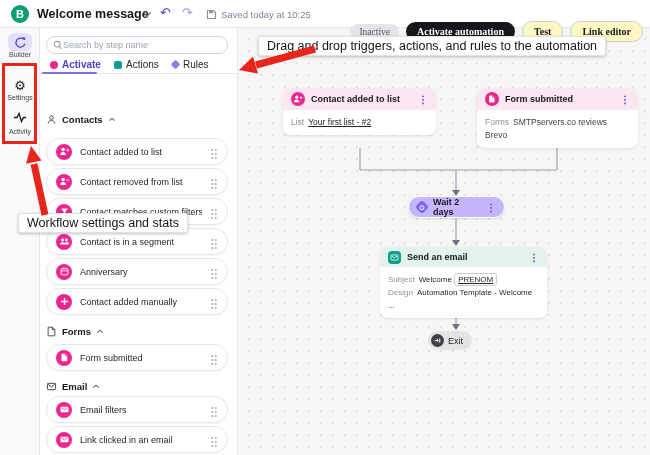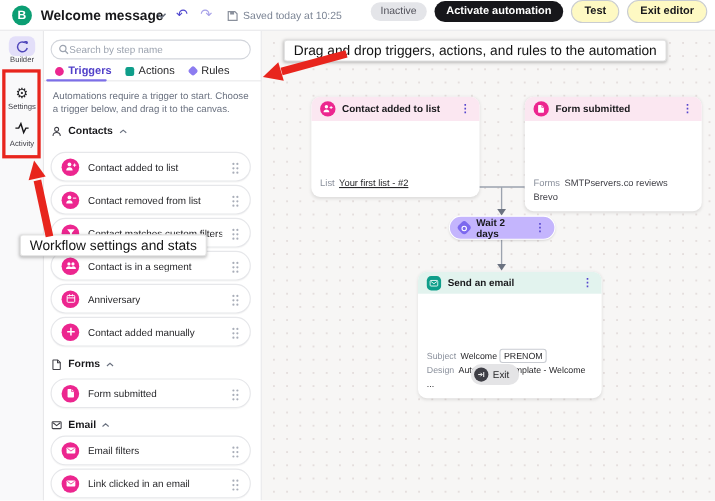--- a/index.html
+++ b/index.html
@@ -7,21 +7,21 @@
   .abs { position:absolute; }
   #page { position:relative; width:650px; height:455px; background:#fff; }
 
   
   #header { left:0; top:0; width:650px; height:28px; background:#fff; border-bottom:1px solid #E8E8EA; z-index:30; }
   .logo { left:11px; top:5px; width:18px; height:18px; border-radius:50%; color:#fff; font-weight:bold; font-size:11px; display:flex; align-items:center; justify-content:center; }
   .wf-title { left:37px; top:7px; font-size:12.5px; font-weight:bold; color:#18181B; }
   .undo { left:160px; top:5px; font-size:13px; color:#4F46CE; cursor:pointer; }
   .redo { left:182px; top:5px; font-size:13px; color:#A6A0E8; cursor:pointer; }
   .saved { left:221px; top:9px; font-size:9.5px; color:#7B8494; }
-  #hdr-right { right:7px; top:0; display:flex; gap:7px; align-items:center; }
+  #hdr-right { right:7px; top:21px; display:flex; gap:7px; align-items:center;font-family:Liberation Serif, serif; }
   .badge { background:#E4E5E9; color:#52525B; font-size:9.5px; padding:3px 9px; border-radius:10px; }
   .btn { font-size:10px; padding:4px 11px; border-radius:11px; cursor:pointer; white-space:nowrap; }
   .btn-dark { background:#17171B; color:#fff; font-weight:bold; }
   .btn-light { background:#fef9c3; color:#17171B; border:1px solid #C9CCD2; font-weight:bold; }
 
   
   #rail { left:0; top:28px; width:40px; height:427px; background:#F9F9FA; border-right:1px solid #E8E8EA; z-index:20; }
   .rail-item { width:40px; text-align:center; cursor:pointer; }
   .rail-label { font-size:7px; color:#3F3F46; display:block; }
   .builder-pill { margin:0 auto; width:24px; height:18px; background:#E3DFF9; border-radius:6px; display:flex; align-items:center; justify-content:center; }
@@ -53,27 +53,27 @@
   
   #canvas { left:238px; top:28px; width:412px; height:427px; background:#F7F6F5;
     background-image:radial-gradient(circle, #E4DEDD 1px, transparent 1.3px);
     background-size:12px 12px; background-position:5px 5px; z-index:1; }
   .node-card { background:#fff; border-radius:8px; box-shadow:0 1px 3px rgba(0,0,0,0.10); z-index:3; overflow:hidden; cursor:pointer; }
   .node-hdr { height:22px; display:flex; align-items:center; gap:6px; padding:0 8px; }
   .node-hdr.pink { background:#FBE7F1; }
   .node-hdr.teal { background:#E2F3EE; height:20px; }
   .node-title { font-size:9px; font-weight:bold; color:#18181B; flex:1; white-space:nowrap; }
   .kebab { font-size:10px; color:#5646CE; font-weight:bold; cursor:pointer; }
-  .node-body { padding:6px 8px; font-size:8.5px; color:#3F3F46; line-height:1.5;margin-top:44px; }
+  .node-body { padding:6px 8px; font-size:8.5px; color:#3F3F46; line-height:1.5; }
   .nlabel { color:#8A909C; margin-right:4px; }
   .nlink { color:#27272A; text-decoration:underline; cursor:pointer; }
   .picon.sm { width:14px; height:14px; } .picon.sm svg { width:10px; height:10px; }
   .ticon { width:13px; height:13px; border-radius:4px; background:#0E9E8A; display:flex; align-items:center; justify-content:center; flex:none; }
   .ticon svg { width:9px; height:9px; }
-  .chip { display:inline-block; border:1px solid #C9CCD2; border-radius:3px; background:#fff; padding:0 3px; font-size:8px; color:#27272A; line-height:1.4; }
+  .chip { display:inline-block; border:1px solid #C9CCD2; border-radius:3px; background:#fff; padding:0 3px; font-size:8px; color:#27272A; line-height:1.4;text-decoration:underline; }
   .wait-pill { left:408px; top:196px; width:97px; height:22px; background:#c4b5fd; border:1px solid #fff; border-radius:11px; box-shadow:0 1px 2px rgba(0,0,0,0.12); display:flex; align-items:center; gap:6px; padding:0 8px; z-index:3; cursor:pointer; }
   .wait-diamond { width:10px; height:10px; background:#7B68EE; border-radius:3px; transform:rotate(45deg); display:flex; align-items:center; justify-content:center; flex:none; }
   .wait-ring { width:5px; height:5px; border:1.2px solid #fff; border-radius:50%; }
   .wait-title { font-size:9px; font-weight:bold; color:#18181B; flex:1; }
   .exit-pill { left:428px; top:331px; width:44px; height:19px; background:#E4E4E6; border-radius:10px; display:flex; align-items:center; gap:4px; padding:0 3px; z-index:3; cursor:pointer; }
   .exit-circle { width:13px; height:13px; border-radius:50%; background:#3F3F46; display:flex; align-items:center; justify-content:center; }
   .exit-circle svg { width:9px; height:9px; }
   .exit-label { font-size:9px; color:#27272A; }
 
   
@@ -168,21 +168,21 @@
     <div class="redo abs">↷</div>
     <svg class="abs" style="left:206px;top:9px;width:11px;height:11px" viewBox="0 0 11 11">
       <path d="M1.5 1.5h6l2 2v6h-8z" fill="none" stroke="#8A909C" stroke-width="1.1"></path>
       <rect x="3.2" y="1.8" width="3.6" height="2.4" fill="#8A909C"></rect>
     </svg>
     <div class="saved abs">Saved today at 10:25</div>
     <div id="hdr-right" class="abs">
       <span class="badge">Inactive</span>
       <span class="btn btn-dark">Activate automation</span>
       <span class="btn btn-light">Test</span>
-      <span class="btn btn-light">Exit editor</span>
+      <span class="btn btn-light">Link editor</span>
     </div>
   </div>
 
   <div id="rail" class="abs">
     <div class="rail-item" style="margin-top:5px">
       <span class="builder-pill">
         <svg width="13" height="13" viewBox="0 0 14 14">
             <path d="M11.6 8.2A4.8 4.8 0 1 1 9.4 3" fill="none" stroke="#4F46BA" stroke-width="1.4"></path>
             <path d="M8.2 1.4h3v3z" fill="#4F46BA"></path>
             <circle cx="11" cy="3" r="1.3" fill="#4F46BA"></circle>
@@ -208,34 +208,33 @@
   <div class="search-box abs" style="z-index:11">
     <svg width="10" height="10" viewBox="0 0 12 12">
         <circle cx="5" cy="5" r="3.4" fill="none" stroke="#9CA3AF" stroke-width="1.3"></circle>
         <path d="M7.6 7.6L10.6 10.6" stroke="#9CA3AF" stroke-width="1.3"></path>
       </svg>
     <input type="text" placeholder="Search by step name" style="">
   </div>
 
   <div class="tab active abs" style="left:50px;z-index:11">
     <span class="dot-pink"></span>
-    <span>Triggers</span>
+    <span>Activate</span>
   </div>
   <div class="tab abs" style="left:114px;z-index:11">
     <span class="sq-teal"></span>
     <span>Actions</span>
   </div>
   <div class="tab abs" style="left:172px;z-index:11">
     <span class="dm-purple"></span>
     <span>Rules</span>
   </div>
   <div class="tabs-divider abs" style="z-index:11"></div>
   <div class="tab-underline abs" style="z-index:12"></div>
 
-  <div class="panel-desc abs" style="z-index:11">Automations require a trigger to start. Choose a trigger below, and drag it to the canvas.</div>
 
   <div class="section-hdr abs" style="left:46px;top:114px;z-index:11">
     <svg class="sic" viewBox="0 0 14 14">
         <use href="#s-person"></use>
       </svg>
     <span>Contacts</span>
     <svg class="chev" viewBox="0 0 10 6">
         <use href="#i-chevup"></use>
       </svg>
   </div>

